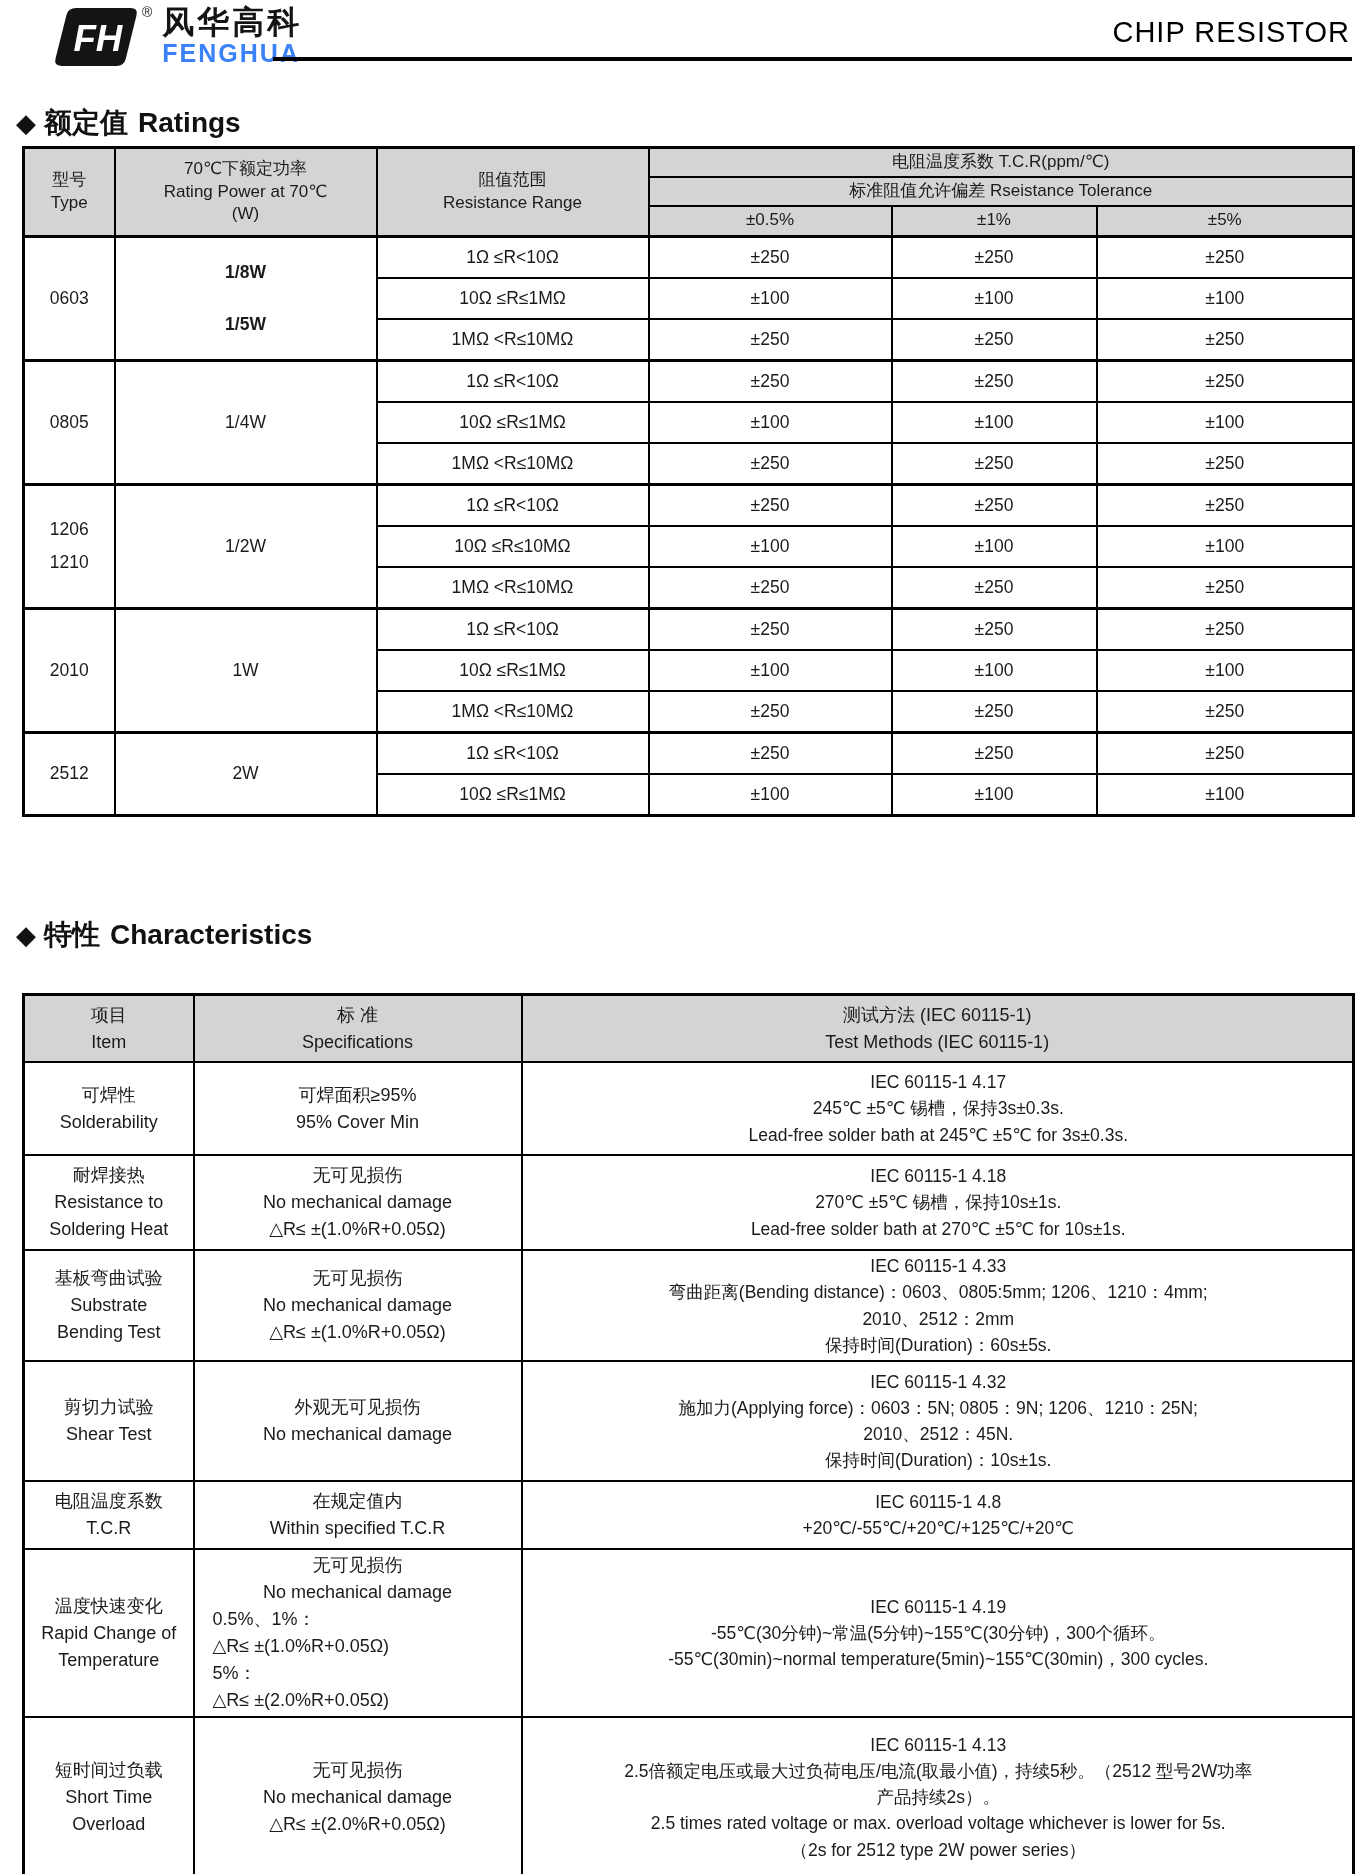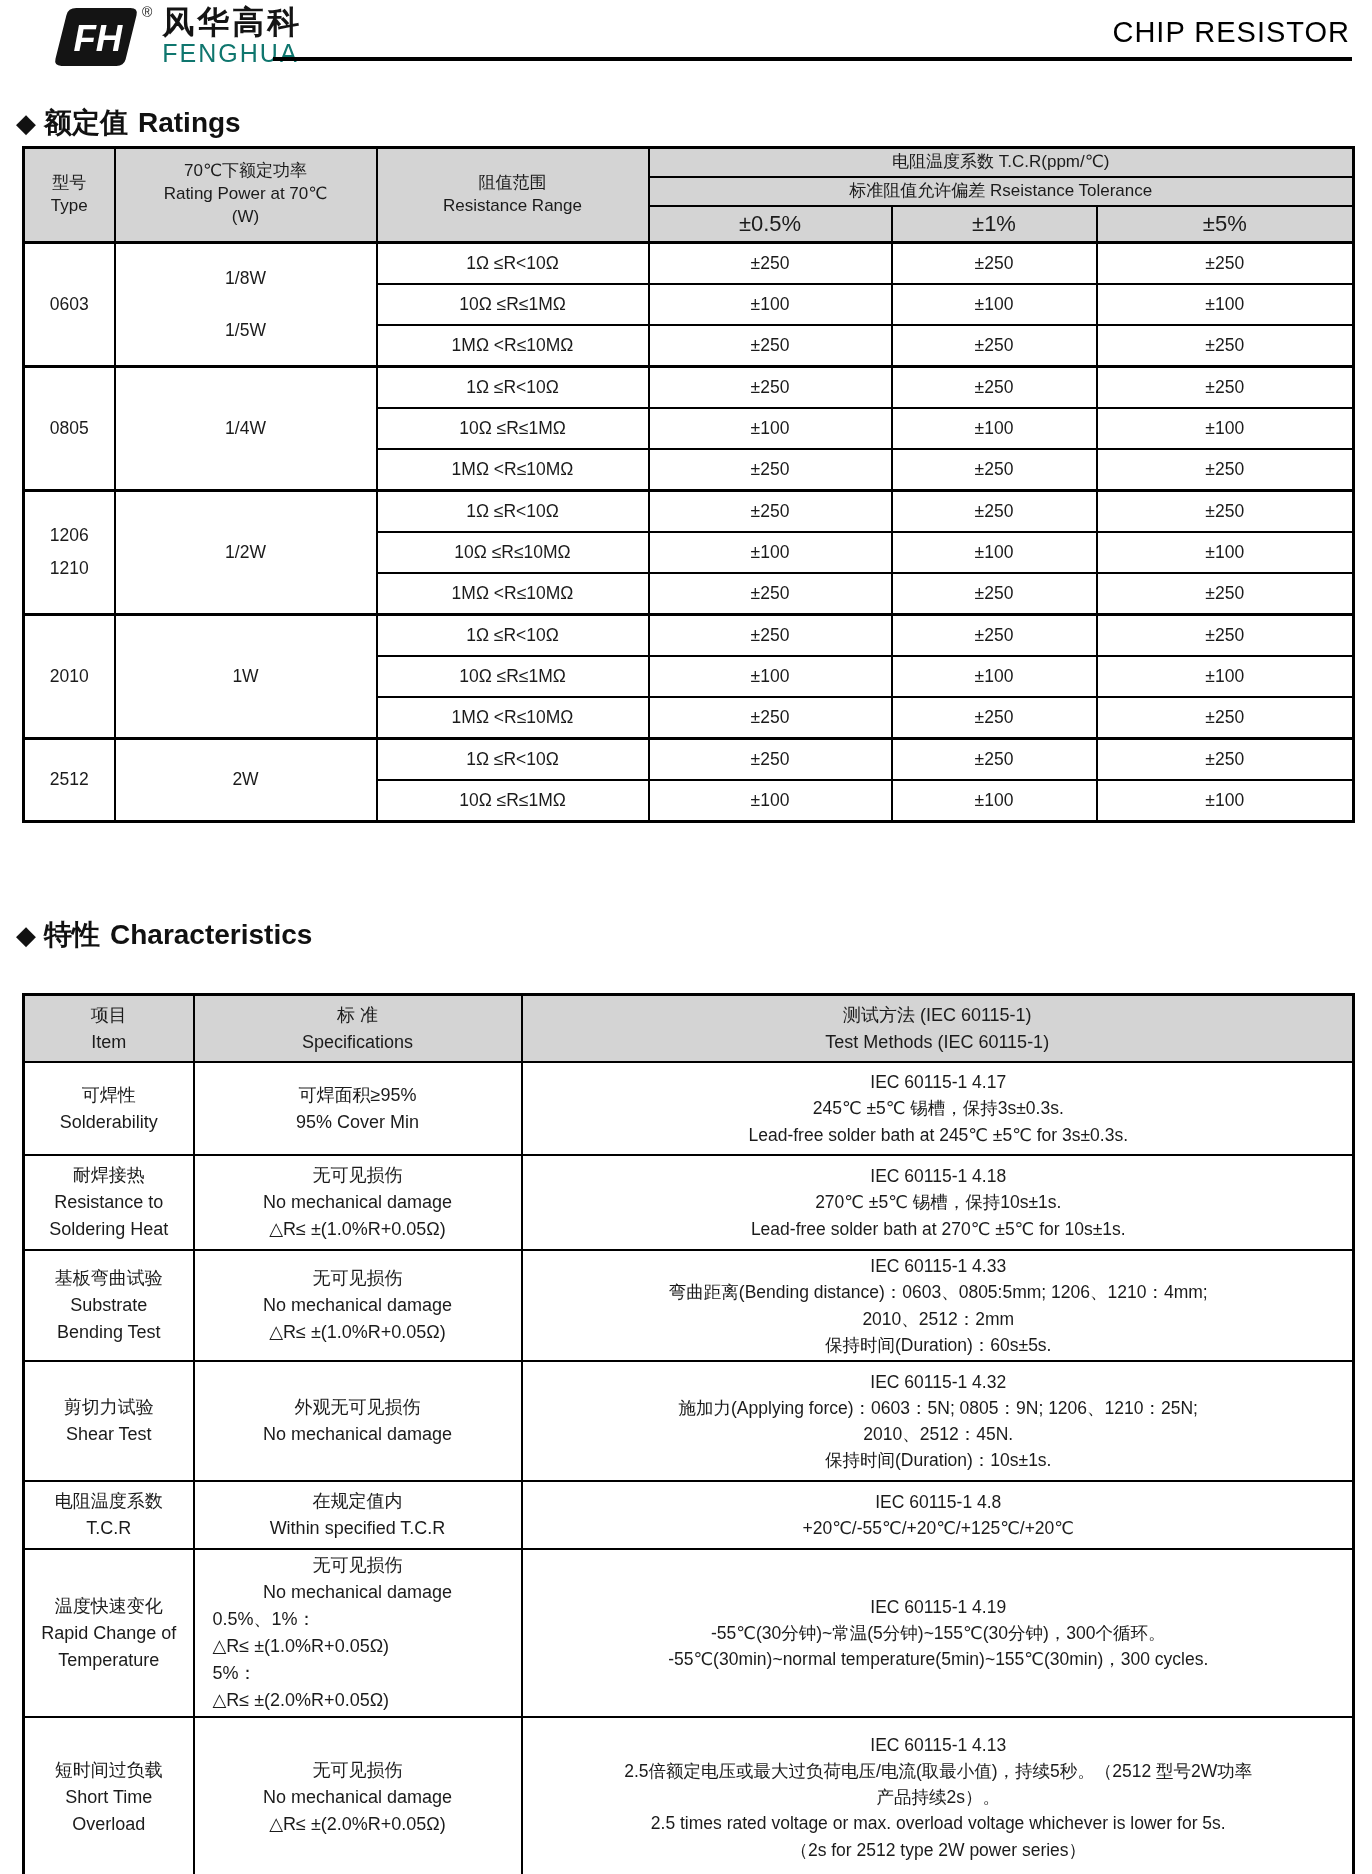--- a/index.html
+++ b/index.html
@@ -8,43 +8,43 @@
     font-family:"Liberation Sans","DejaVu Sans",sans-serif;color:#1b1b1b;
     overflow:hidden;
   }
   .pre{white-space:pre-line;}
   
   .logo{position:absolute;left:52px;top:6px;display:flex;align-items:flex-start;}
   .logo-mark{display:block;}
   .reg{font-size:14px;margin:-2px 4px 0 2px;}
   .logo-text{margin-left:6px;line-height:1;}
   .brand-cn{font-size:32px;font-weight:bold;letter-spacing:3px;color:#141414;}
-  .brand-en{font-size:25px;font-weight:normal;letter-spacing:2px;color:#0f766e;margin-top:3px;}
+  .brand-en{font-size:25px;font-weight:bold;letter-spacing:2px;color:#3b82f6;margin-top:3px;}
   .page-title{position:absolute;right:22px;top:16px;font-size:29px;letter-spacing:1px;color:#000000;}
   .header-rule{position:absolute;left:273px;top:57px;width:1079px;height:4px;background:#000;}
   
   .section-title{position:absolute;left:16px;font-size:28px;font-weight:bold;color:#111;}
   .section-title .diamond{font-size:26px;margin-right:8px;}
   .section-title .t-en{font-weight:600;margin-left:10px;}
   #ratings-title{top:104px;}
   #char-title{top:916px;}
   
   table{border-collapse:collapse;table-layout:fixed;background:#fff;}
   th,td{border:2px solid #000;padding:2px 4px;vertical-align:middle;text-align:center;overflow:hidden;}
   th{background:#d4d4d4;font-weight:normal;}
   
   #ratings-wrap{position:absolute;left:22px;top:146px;}
   #ratings-table{width:1330px;border:3px solid #000;font-size:17px;}
   #ratings-table thead th{font-size:17px;line-height:1.35;}
   #ratings-table .h1 th{height:22px;}
   #ratings-table .h2 th{height:23px;}
-  #ratings-table .h3 th{height:24px;font-size:22px;}
+  #ratings-table .h3 th{height:24px;font-size:17px;}
   #ratings-table tbody td{height:35px;font-size:17.5px;}
   #ratings-table tr.g-first td{border-top:3px solid #000;}
-  #ratings-table .spread{line-height:3.0;}
+  #ratings-table .spread{line-height:3.0;font-weight:bold;}
   #ratings-table .twolines{line-height:1.9;}
   
   #char-wrap{position:absolute;left:22px;top:993px;}
   #char-table{width:1330px;border:3px solid #000;font-size:18px;}
   #char-table thead th{height:61px;font-size:18px;line-height:1.5;}
   #char-table td{line-height:1.5;}
   #char-table td.test{text-align:center;padding-left:10px;padding-right:8px;font-size:17.5px;}
   #char-table td.spec .left-list{text-align:left;padding-left:14px;}
 </style>
 </head>

